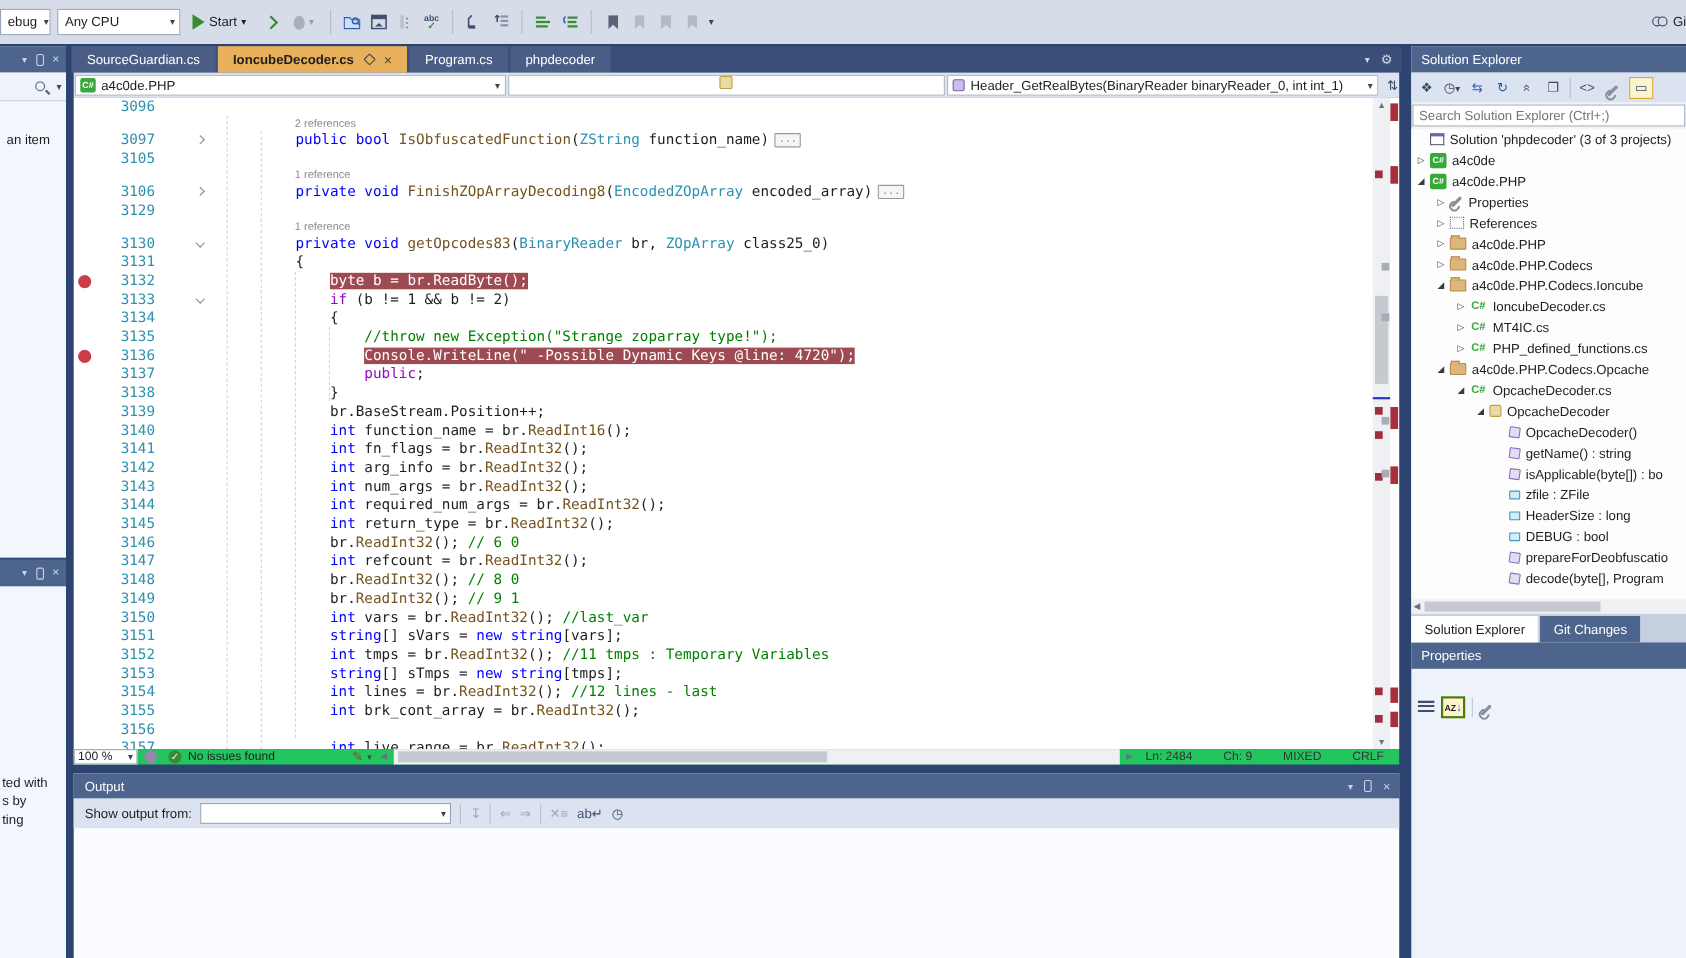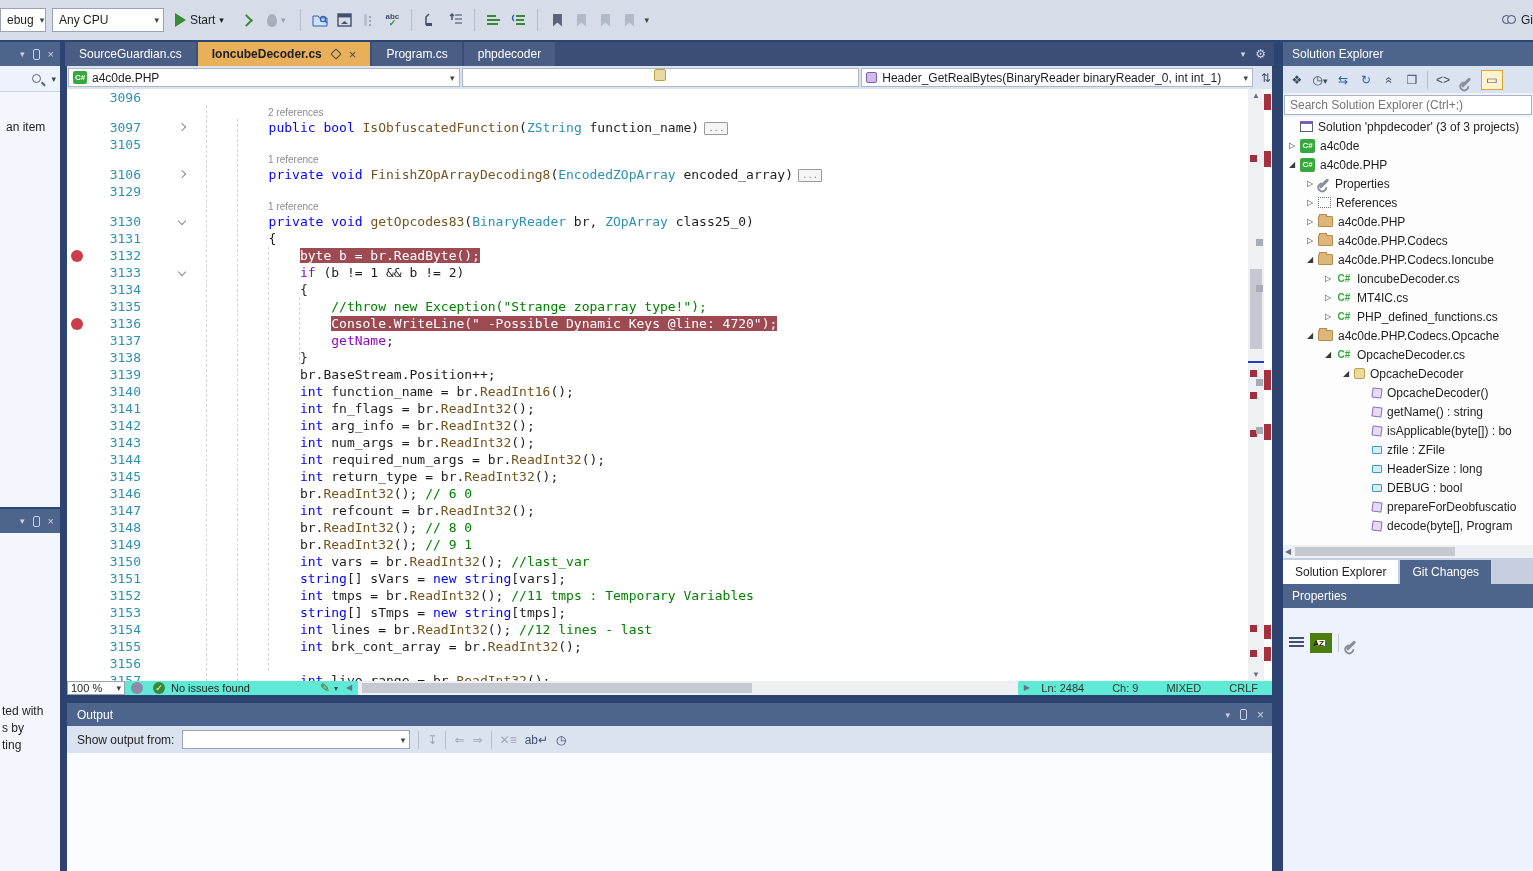--- a/index.html
+++ b/index.html
@@ -77,21 +77,21 @@
   #ed-vscroll { position:absolute; right:8px; top:0; width:16px; height:592px; background:#eef0f3; }
   #ed-vscroll .arr { position:absolute; left:0; width:16px; text-align:center; color:#6a7183; font-size:8px; }
   .vthumb { position:absolute; left:2px; width:12px; background:#c6c9d0; }
   .vmark { position:absolute; width:7px; height:7px; }
   .vmark.red { background:#9e2f3c; left:2px; }
   .vmark.gray { background:#a8adb5; left:8px; }
   .caret-line { position:absolute; left:0; width:16px; height:2px; background:#2239c7; }
   #ed-right-gutter { position:absolute; right:0; top:0; width:8px; height:592px; background:#fff; }
   .gut-mark { position:absolute; left:0; width:7px; background:#a8303c; }
 
-  #ed-statusrow { position:absolute; left:67px; top:681px; width:1205px; height:14px; background:#5eead4; display:flex; align-items:center; font-size:11px; }
+  #ed-statusrow { position:absolute; left:67px; top:681px; width:1205px; height:14px; background:#22c55e; display:flex; align-items:center; font-size:11px; }
   #zoom-combo { width:58px; height:14px; background:#fff; border:1px solid #9aa4b8; display:flex; align-items:center; padding:0 3px; gap:4px; font-size:11px; }
   #health-icon { width:12px; height:12px; border-radius:50%; background:#8e8aa8; margin:0 10px 0 6px; }
   .check-circle { width:12px; height:12px; background:#388a34; border-radius:50%; color:#fff; font-size:9px; display:flex; align-items:center; justify-content:center; margin-right:6px; }
   #pencil-icon { margin-left:70px; color:#74531f; font-size:12px; }
   #pencil-caret { font-size:8px; color:#444; margin:0 8px 0 4px; }
   #ed-hscroll { width:660px; height:14px; position:relative; background:#eef0f3; margin-left:12px; }
   #ed-hscroll .harr { position:absolute; top:0; color:#6a7183; font-size:8px; line-height:14px; }
   .hthumb { position:absolute; top:2px; height:10px; background:#c6c9d0; }
   #status-right { margin-left:auto; display:flex; gap:28px; padding-right:14px; color:#333; }
 
@@ -130,21 +130,21 @@
   .ic-method { width:10px; height:10px; background:#e4dcf2; border:1.5px solid #8b6fc0; border-radius:1px; transform:rotate(8deg); }
   .ic-field { width:10px; height:8px; background:#d3ecf5; border:1.5px solid #3a9bbf; border-radius:1px; }
   #se-hscroll { height:13px; background:#eef0f3; position:relative; }
   #se-tabs { height:26px; background:#c6cfdf; display:flex; align-items:stretch; padding-top:2px; }
   .se-tab { display:flex; align-items:center; padding:0 12px; font-size:12px; }
   .se-tab.active { background:#fff; color:#1e1e1e; }
   .se-tab.inactive { background:#4d648c; color:#fff; margin-left:2px; }
   #props-title { height:24px; background:#4d648c; color:#fff; display:flex; align-items:center; padding-left:9px; }
   #props-toolbar { margin-top:22px; height:26px; display:flex; align-items:center; gap:6px; padding-left:6px; }
   .grid-ic { width:15px; height:13px; background:linear-gradient(#41506e 2px, transparent 2px, transparent 4px, #41506e 4px, #41506e 6px, transparent 6px, transparent 8px, #41506e 8px, #41506e 10px, transparent 10px); }
-  .az-ic { background:#fdf3cf; border:7px solid #4d7c0f; width:22px; height:20px; font-size:8px; font-weight:bold; color:#1e1e1e; display:flex; align-items:center; justify-content:center; }
+  .az-ic { background:#fdf3cf; border:2px solid #4d7c0f; width:22px; height:20px; font-size:8px; font-weight:bold; color:#1e1e1e; display:flex; align-items:center; justify-content:center; }
   .az-ic .dn { color:#2c5fb0; font-size:10px; }
 
   .dim-caret { font-size:9px; }
 </style>
 </head>
 <body>
 
 <div id="app">
 
   <div id="toolbar">
@@ -324,21 +324,21 @@
         <div class="ed-row"><span class="bp-col"></span><span class="ln-col">3106</span><span class="outl-col"><span class="chev c"></span></span><span class="code-col"><span class="sk">        private void </span><span class="sm">FinishZOpArrayDecoding8</span><span class="sp">(</span><span class="st">EncodedZOpArray</span><span class="sp"> encoded_array)</span><span class="fold">...</span></span></div>
         <div class="ed-row"><span class="bp-col"></span><span class="ln-col">3129</span><span class="outl-col"></span><span class="code-col"></span></div>
         <div class="lens-row">1 reference</div>
         <div class="ed-row"><span class="bp-col"></span><span class="ln-col">3130</span><span class="outl-col"><span class="chev e"></span></span><span class="code-col"><span class="sk">        private void </span><span class="sm">getOpcodes83</span><span class="sp">(</span><span class="st">BinaryReader</span><span class="sp"> br, </span><span class="st">ZOpArray</span><span class="sp"> class25_0)</span></span></div>
         <div class="ed-row"><span class="bp-col"></span><span class="ln-col">3131</span><span class="outl-col"></span><span class="code-col"><span class="sp">        {</span></span></div>
         <div class="ed-row"><span class="bp-col"><span class="bp-dot"></span></span><span class="ln-col">3132</span><span class="outl-col"></span><span class="code-col"><span class="sp">            </span><span class="shl">byte b = br.ReadByte();</span></span></div>
         <div class="ed-row"><span class="bp-col"></span><span class="ln-col">3133</span><span class="outl-col"><span class="chev e"></span></span><span class="code-col"><span class="sp">            </span><span class="sc">if</span><span class="sp"> (b != 1 &amp;&amp; b != 2)</span></span></div>
         <div class="ed-row"><span class="bp-col"></span><span class="ln-col">3134</span><span class="outl-col"></span><span class="code-col"><span class="sp">            {</span></span></div>
         <div class="ed-row"><span class="bp-col"></span><span class="ln-col">3135</span><span class="outl-col"></span><span class="code-col"><span class="sp">                </span><span class="scm">//throw new Exception("Strange zoparray type!");</span></span></div>
         <div class="ed-row"><span class="bp-col"><span class="bp-dot"></span></span><span class="ln-col">3136</span><span class="outl-col"></span><span class="code-col"><span class="sp">                </span><span class="shl">Console.WriteLine(" -Possible Dynamic Keys @line: 4720");</span></span></div>
-        <div class="ed-row"><span class="bp-col"></span><span class="ln-col">3137</span><span class="outl-col"></span><span class="code-col"><span class="sp">                </span><span class="sc">getName</span><span class="sp">;</span></span></div>
+        <div class="ed-row"><span class="bp-col"></span><span class="ln-col">3137</span><span class="outl-col"></span><span class="code-col"><span class="sp">                </span><span class="sc">public</span><span class="sp">;</span></span></div>
         <div class="ed-row"><span class="bp-col"></span><span class="ln-col">3138</span><span class="outl-col"></span><span class="code-col"><span class="sp">            }</span></span></div>
         <div class="ed-row"><span class="bp-col"></span><span class="ln-col">3139</span><span class="outl-col"></span><span class="code-col"><span class="sp">            br.BaseStream.Position++;</span></span></div>
         <div class="ed-row"><span class="bp-col"></span><span class="ln-col">3140</span><span class="outl-col"></span><span class="code-col"><span class="sp">            </span><span class="sk">int</span><span class="sp"> function_name = br.</span><span class="sm">ReadInt16</span><span class="sp">();</span></span></div>
         <div class="ed-row"><span class="bp-col"></span><span class="ln-col">3141</span><span class="outl-col"></span><span class="code-col"><span class="sp">            </span><span class="sk">int</span><span class="sp"> fn_flags = br.</span><span class="sm">ReadInt32</span><span class="sp">();</span></span></div>
         <div class="ed-row"><span class="bp-col"></span><span class="ln-col">3142</span><span class="outl-col"></span><span class="code-col"><span class="sp">            </span><span class="sk">int</span><span class="sp"> arg_info = br.</span><span class="sm">ReadInt32</span><span class="sp">();</span></span></div>
         <div class="ed-row"><span class="bp-col"></span><span class="ln-col">3143</span><span class="outl-col"></span><span class="code-col"><span class="sp">            </span><span class="sk">int</span><span class="sp"> num_args = br.</span><span class="sm">ReadInt32</span><span class="sp">();</span></span></div>
         <div class="ed-row"><span class="bp-col"></span><span class="ln-col">3144</span><span class="outl-col"></span><span class="code-col"><span class="sp">            </span><span class="sk">int</span><span class="sp"> required_num_args = br.</span><span class="sm">ReadInt32</span><span class="sp">();</span></span></div>
         <div class="ed-row"><span class="bp-col"></span><span class="ln-col">3145</span><span class="outl-col"></span><span class="code-col"><span class="sp">            </span><span class="sk">int</span><span class="sp"> return_type = br.</span><span class="sm">ReadInt32</span><span class="sp">();</span></span></div>
         <div class="ed-row"><span class="bp-col"></span><span class="ln-col">3146</span><span class="outl-col"></span><span class="code-col"><span class="sp">            br.</span><span class="sm">ReadInt32</span><span class="sp">(); </span><span class="scm">// 6 0</span></span></div>
         <div class="ed-row"><span class="bp-col"></span><span class="ln-col">3147</span><span class="outl-col"></span><span class="code-col"><span class="sp">            </span><span class="sk">int</span><span class="sp"> refcount = br.</span><span class="sm">ReadInt32</span><span class="sp">();</span></span></div>

